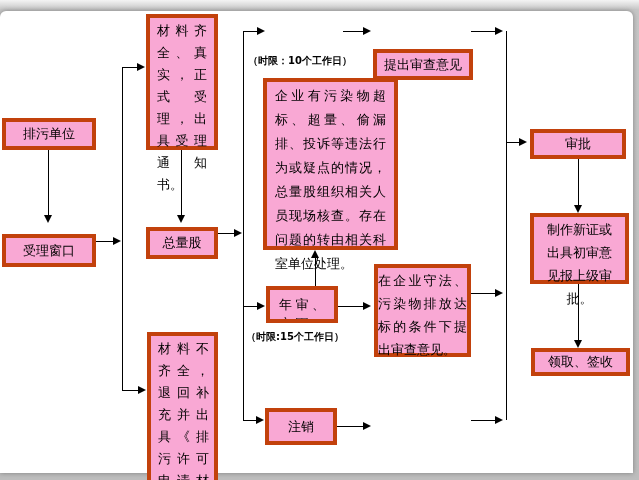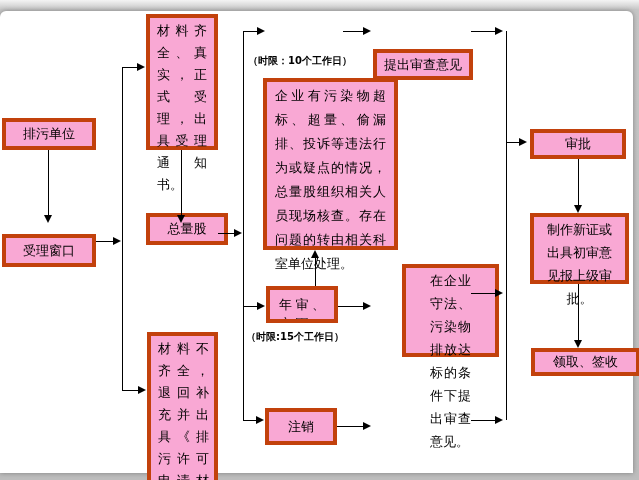--- a/index.html
+++ b/index.html
@@ -30,21 +30,21 @@
     <div class="node center" style="left:2px;top:107px;width:94px;height:32px;">
       <span>排污单位</span>
     </div>
     <div class="node center" style="left:2px;top:223px;width:94px;height:33px;">
       <span>受理窗口</span>
     </div>
 
     <div class="node para" style="left:146px;top:3px;width:72px;height:136px;padding:2px 7px;">
       <span>材料齐全、真实，正式受理，出具受理通知书。</span>
     </div>
-    <div class="node center" style="left:146px;top:202px;width:82px;height:32px;">
+    <div class="node center" style="left:146px;top:216px;width:72px;height:32px;">
       <span>总量股</span>
     </div>
     <div class="node para" style="left:147px;top:285px;width:71px;height:159px;padding:2px 5px 2px 7px;margin-top:36px;">
       <span>材料不齐全，退回补充并出具《排污许可申请材料补正通知书》。</span>
     </div>
 
     <div class="tlabel" style="left:248px;top:43px;">（时限：10个工作日）</div>
 
     <div class="node para" style="left:263px;top:67px;width:135px;height:172px;padding:2px 8px;line-height:24px;">
       <span>企业有污染物超标、超量、偷漏排、投诉等违法行为或疑点的情况，总量股组织相关人员现场核查。存在问题的转由相关科室单位处理。</span>
@@ -55,31 +55,31 @@
     </div>
     <div class="tlabel" style="left:246px;top:319px;">（时限:15个工作日）</div>
 
     <div class="node center" style="left:265px;top:397px;width:72px;height:37px;">
       <span>注销</span>
     </div>
 
     <div class="node center" style="left:373px;top:4px;width:100px;height:31px;margin-top:34px;">
       <span>提出审查意见</span>
     </div>
-    <div class="node para" style="left:374px;top:253px;width:97px;height:93px;padding:1px 24px;line-height:23px;margin-left:28px;">
+    <div class="node para" style="left:374px;top:253px;width:97px;height:93px;padding:1px 0;line-height:23px;">
       <span>在企业守法、污染物排放达标的条件下提出审查意见。</span>
     </div>
 
     <div class="node" style="left:530px;top:202px;width:99px;height:71px;padding:1px 9px;line-height:23px;text-align:center;box-sizing:border-box;">
       <span>制作新证或出具初审意见报上级审批。</span>
     </div>
     <div class="node center" style="left:530px;top:118px;width:96px;height:30px;">
       <span>审批</span>
     </div>
-    <div class="node center" style="left:531px;top:337px;width:109px;height:28px;">
+    <div class="node center" style="left:531px;top:337px;width:99px;height:28px;">
       <span>领取、签收</span>
     </div>
 
     <div class="vline" style="left:48px;top:139px;height:66px;"></div>
     <div class="ah ah-d" style="left:44px;top:204px;"></div>
 
     <div class="hline" style="left:96px;top:230px;width:17px;"></div>
     <div class="ah ah-r" style="left:113px;top:226px;"></div>
 
     <div class="vline" style="left:122px;top:56px;height:324px;"></div>

